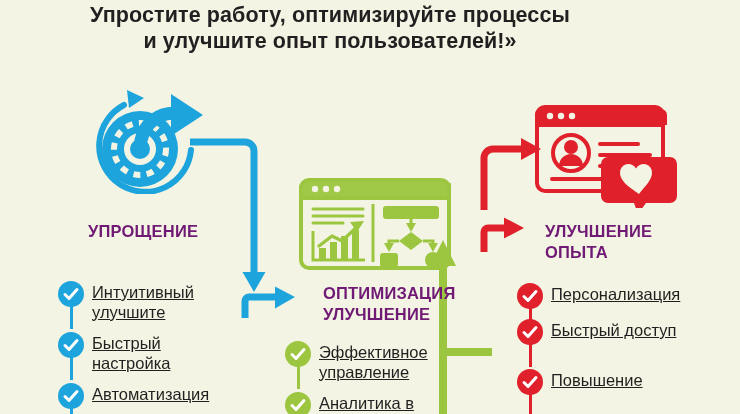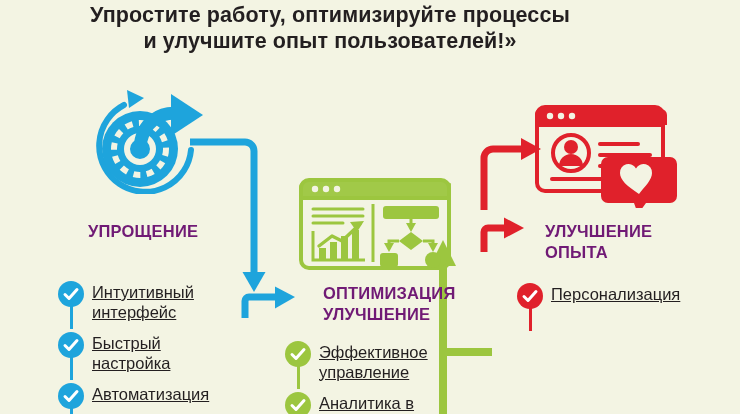--- a/index.html
+++ b/index.html
@@ -276,21 +276,21 @@
     <div class="bullet-item c-blue">
       <span class="pin">
         <span class="stem" style="background: rgb(30, 164, 220);"></span>
         <span class="disc" style="background: rgb(30, 164, 220);"></span>
         <svg class="check" viewBox="0 0 26 26">
             <path d="M7,13.5 L11,17.5 L19,8.5" fill="none" stroke="#ffffff" stroke-width="3" stroke-linecap="round" stroke-linejoin="round"></path>
           </svg>
       </span>
       <span class="bullet-text">
         <span>Интуитивный</span><br>
-        <span>интерфейс</span>
+        <span>улучшите</span>
       </span>
     </div>
 
     <div class="bullet-item c-blue">
       <span class="pin">
         <span class="stem" style="background: rgb(30, 164, 220);"></span>
         <span class="disc" style="background: rgb(30, 164, 220);"></span>
         <svg class="check" viewBox="0 0 26 26">
             <path d="M7,13.5 L11,17.5 L19,8.5" fill="none" stroke="#ffffff" stroke-width="3" stroke-linecap="round" stroke-linejoin="round"></path>
           </svg>
@@ -345,16 +345,36 @@
       <span class="pin">
         <span class="stem" style="background: rgb(224, 33, 43);"></span>
         <span class="disc" style="background: rgb(224, 33, 43);"></span>
         <svg class="check" viewBox="0 0 26 26">
             <path d="M7,13.5 L11,17.5 L19,8.5" fill="none" stroke="#ffffff" stroke-width="3" stroke-linecap="round" stroke-linejoin="round"></path>
           </svg>
       </span>
       <span class="bullet-text">Персонализация</span>
     </div>
 
-
+    <div class="bullet-item c-red" style="margin-bottom:24px;">
+      <span class="pin">
+        <span class="stem" style="background: rgb(224, 33, 43);"></span>
+        <span class="disc" style="background: rgb(224, 33, 43);"></span>
+        <svg class="check" viewBox="0 0 26 26">
+            <path d="M7,13.5 L11,17.5 L19,8.5" fill="none" stroke="#ffffff" stroke-width="3" stroke-linecap="round" stroke-linejoin="round"></path>
+          </svg>
+      </span>
+      <span class="bullet-text">Быстрый доступ</span>
+    </div>
+
+    <div class="bullet-item c-red">
+      <span class="pin">
+        <span class="stem" style="background: rgb(224, 33, 43);"></span>
+        <span class="disc" style="background: rgb(224, 33, 43);"></span>
+        <svg class="check" viewBox="0 0 26 26">
+            <path d="M7,13.5 L11,17.5 L19,8.5" fill="none" stroke="#ffffff" stroke-width="3" stroke-linecap="round" stroke-linejoin="round"></path>
+          </svg>
+      </span>
+      <span class="bullet-text">Повышение</span>
+    </div>
   </div>
 
 </div>
 
 </body></html>

